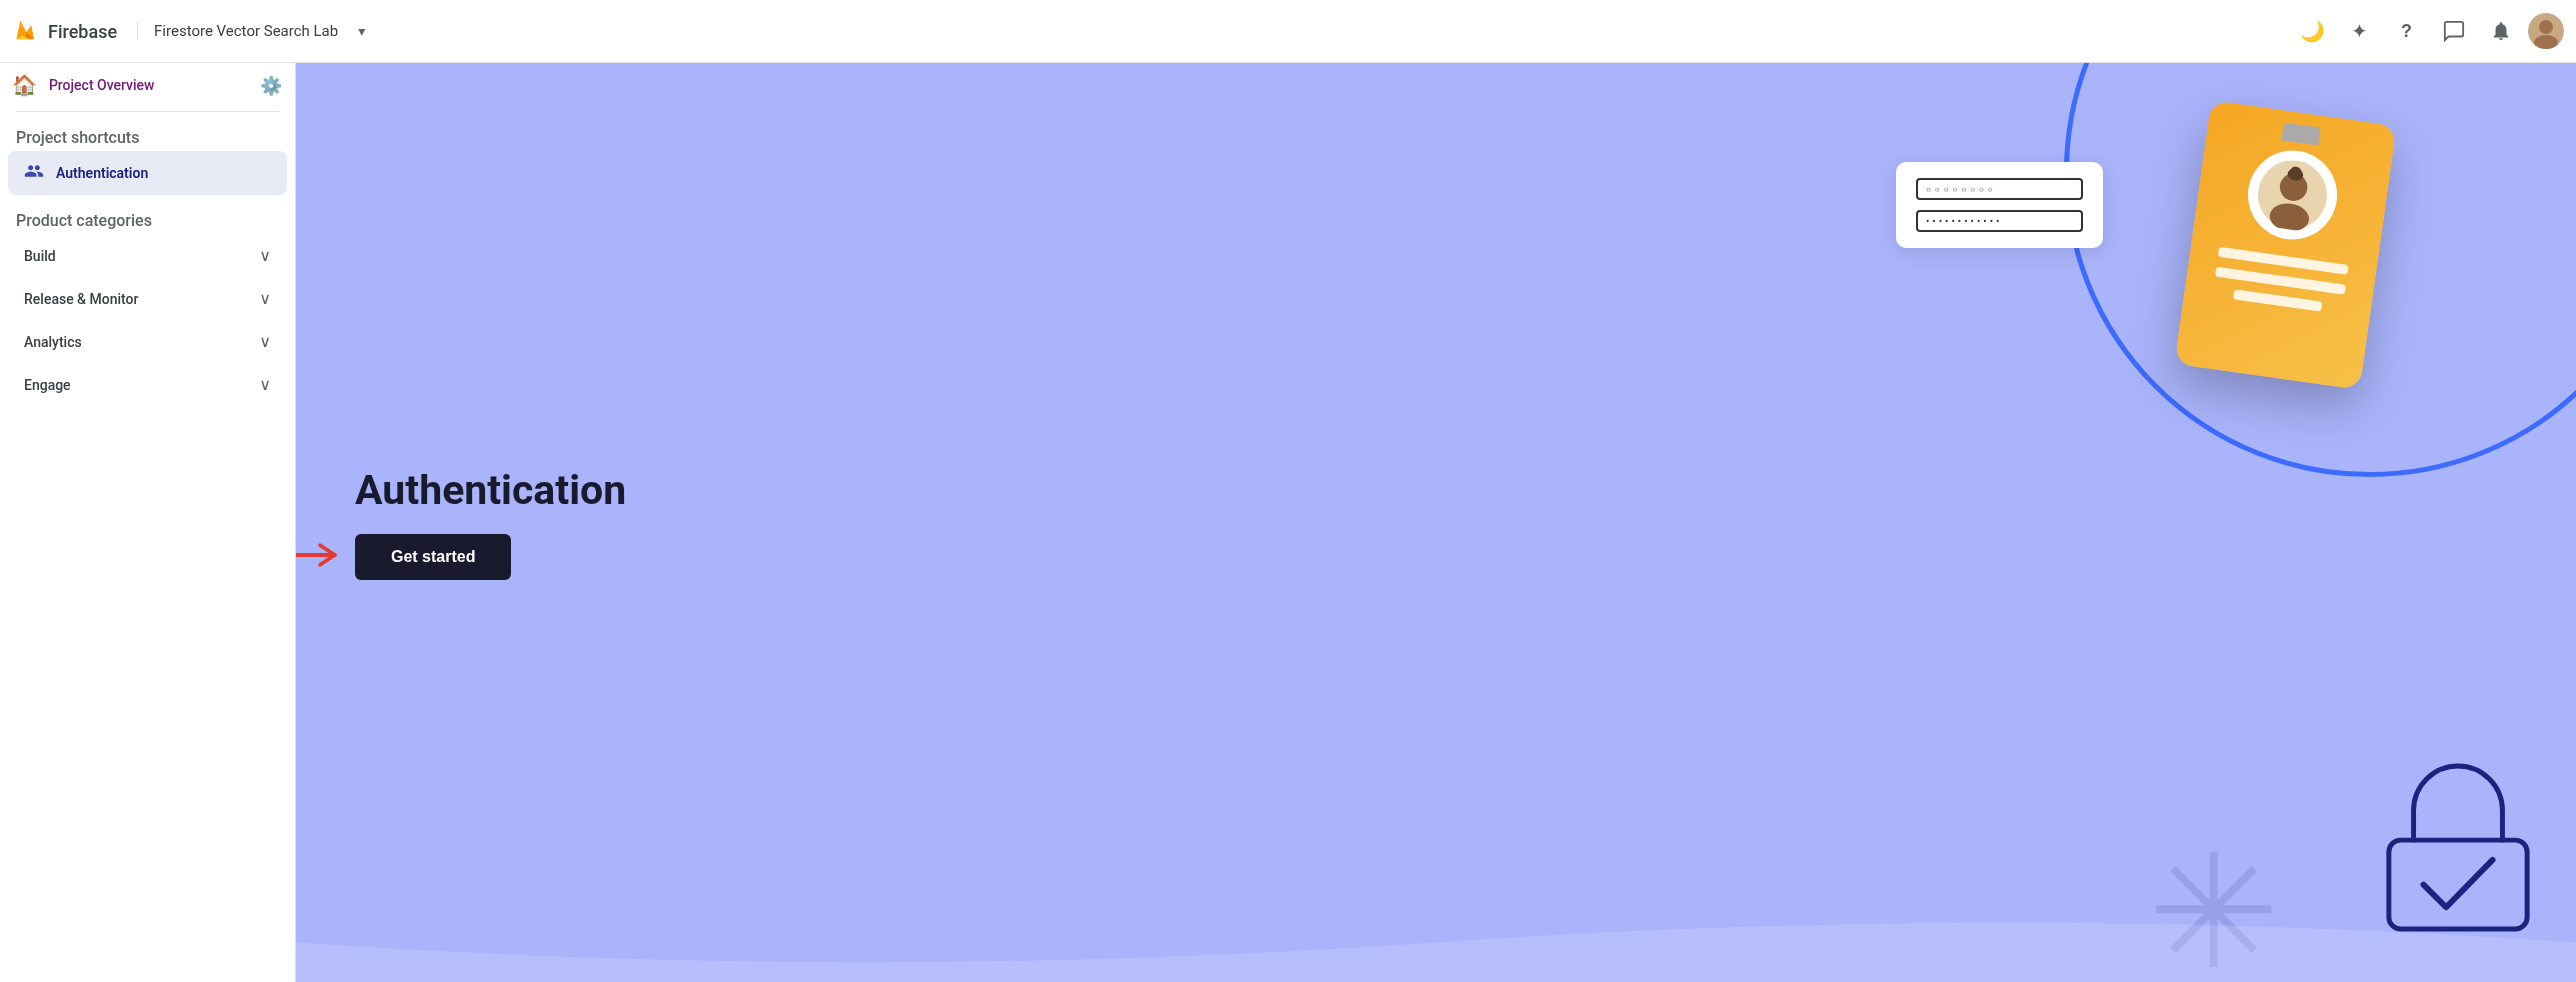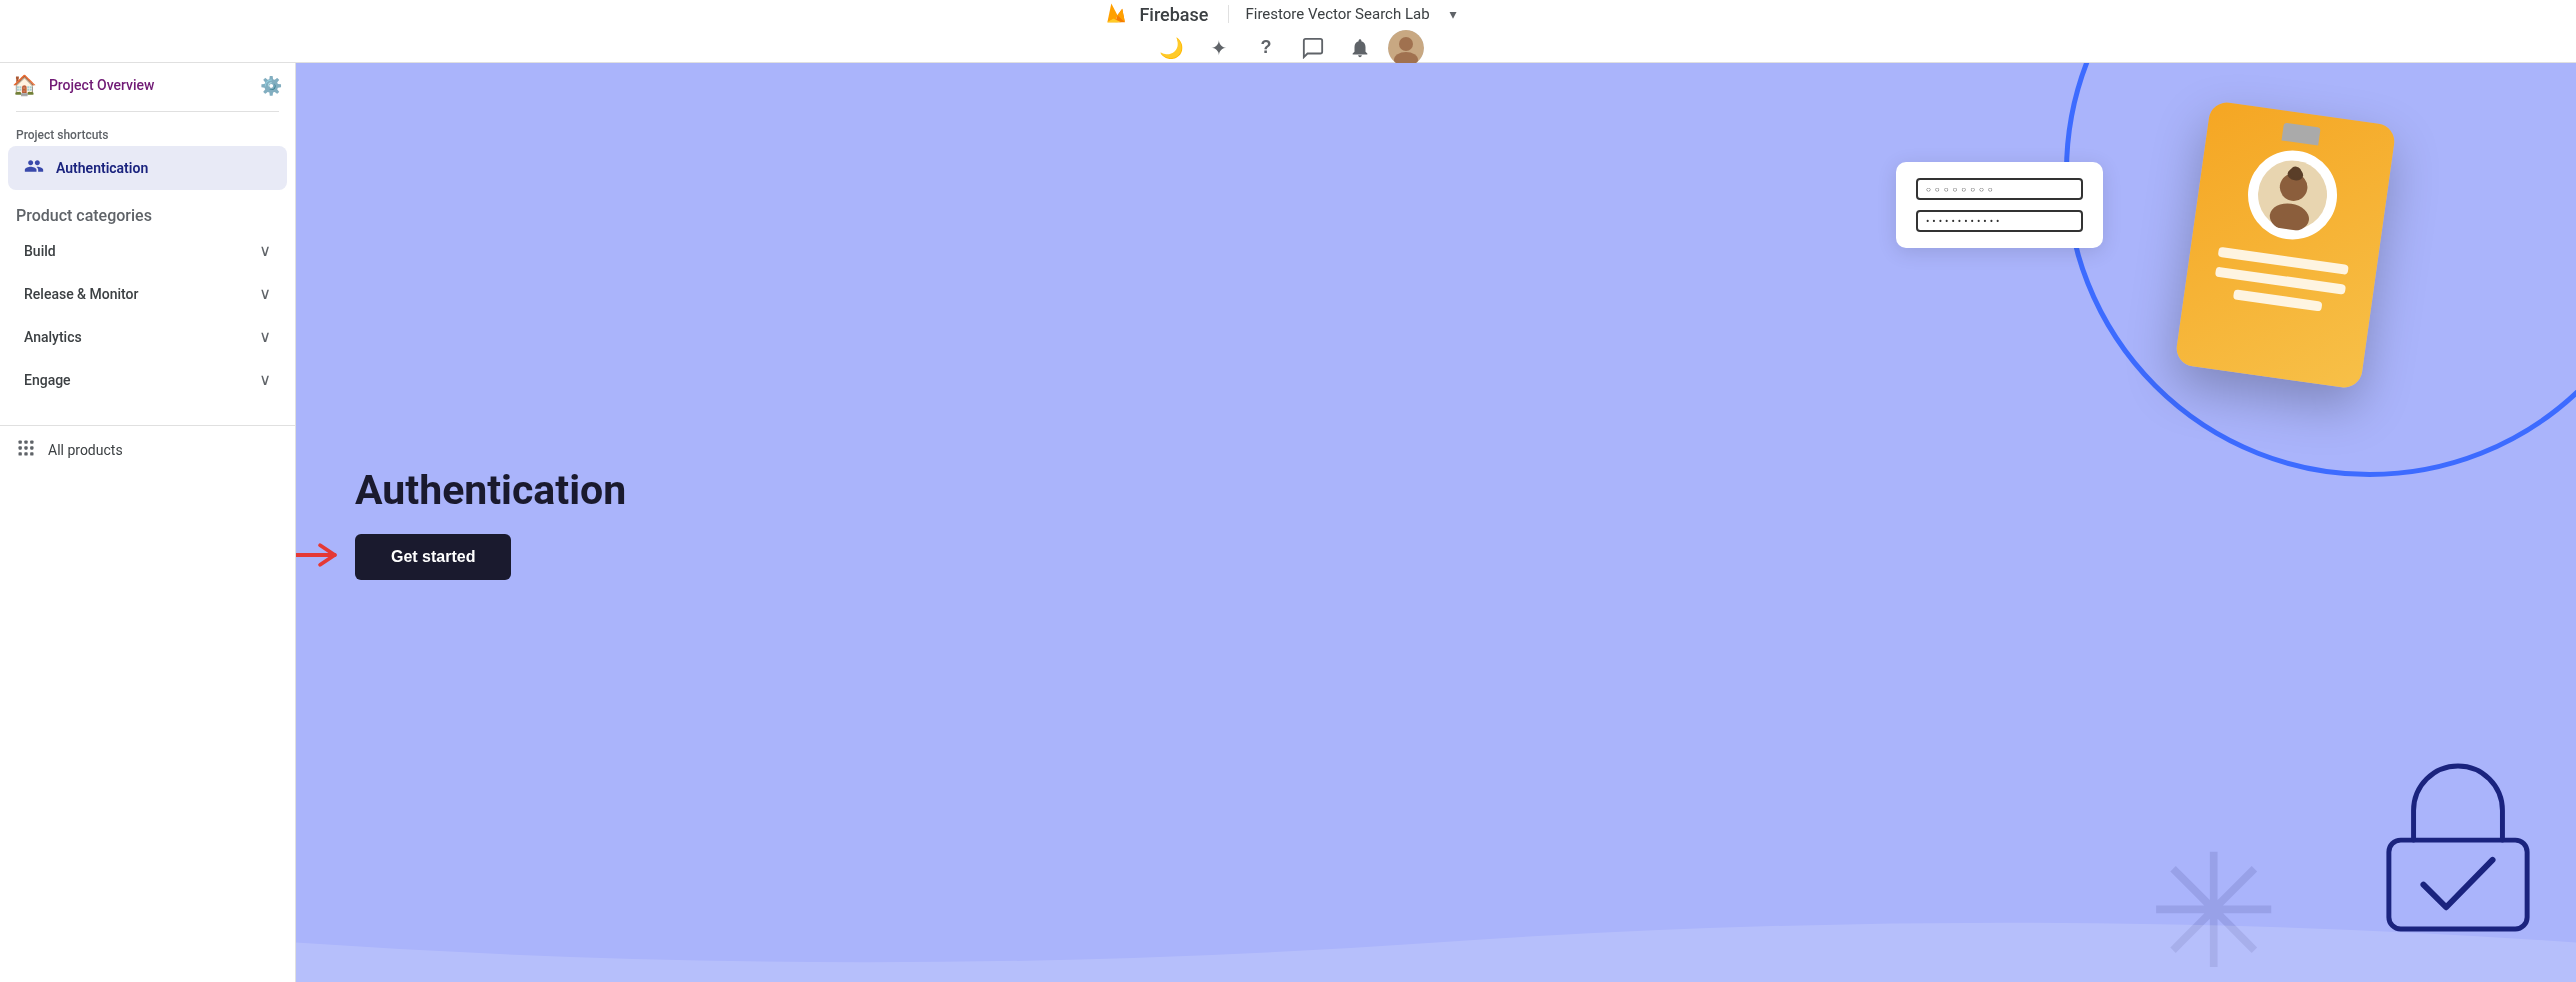--- a/index.html
+++ b/index.html
@@ -2,21 +2,21 @@
 <html><head>
   <meta charset="utf-8">
   <style>
     * { margin: 0; padding: 0; box-sizing: border-box; }
     body { font-family: 'Google Sans', Roboto, Arial, sans-serif; display: flex; flex-direction: column; height: 100vh; overflow: hidden; background: #f8f9fa; }
 
     
     .topbar {
       display: flex; align-items: center; justify-content: space-between;
       height: 63px; background: #fff; padding: 0 12px;
-      border-bottom: 1px solid #e0e0e0; flex-shrink: 0; flex-direction: column;
+      border-bottom: 1px solid #e0e0e0; flex-shrink: 0;
     }
     .topbar-left { display: flex; align-items: center; gap: 12px; }
     .firebase-logo { display: flex; align-items: center; gap: 8px; }
     .firebase-icon { width: 28px; height: 28px; }
     .firebase-name { font-size: 18px; font-weight: 500; color: #3c4043; }
     .topbar-project { display: flex; align-items: center; gap: 20px; padding: 0 16px; border-left: 1px solid #e0e0e0; margin-left: 8px; }
     .project-name { font-size: 15px; color: #3c4043; }
     .topbar-right { display: flex; align-items: center; gap: 8px; }
     .icon-btn { width: 39px; height: 39px; border-radius: 50%; display: flex; align-items: center; justify-content: center; cursor: pointer; color: #5f6368; font-size: 20px; border: none; background: transparent; }
     .avatar { width: 36px; height: 36px; border-radius: 50%; background: #ddd; overflow: hidden; cursor: pointer; }
@@ -26,21 +26,21 @@
 
     
     .sidebar {
       width: 296px; background: #fff; border-right: 1px solid #e0e0e0;
       display: flex; flex-direction: column; overflow-y: auto; flex-shrink: 0;
     }
     .sidebar-home { display: flex; align-items: center; gap: 12px; padding: 10px 12px; border-radius: 8px; cursor: pointer; }
     .home-icon { font-size: 20px; color: #5f6368; }
     .settings-icon { margin-left: auto; font-size: 18px; color: #5f6368; cursor: pointer; }
     .sidebar-divider { height: 1px; background: #e0e0e0; margin: 4px 16px; }
-    .section-label { font-size: 12px; color: #5f6368; padding: 12px 16px 4px 16px; font-weight: 500; }
+    .section-label { font-size: 16px; color: #5f6368; padding: 12px 16px 4px 16px; font-weight: 500; }
     .sidebar-item {
       display: flex; align-items: center; gap: 12px;
       padding: 10px 16px; cursor: pointer; border-radius: 8px; margin: 0 8px;
       font-size: 14px; color: #3c4043;
     }
     .sidebar-item.active { background: #e8eaf6; color: #1a237e; font-weight: 600; }
     .sidebar-item .item-icon { font-size: 18px; color: #5f6368; }
     .sidebar-item.active .item-icon { color: #3949ab; }
     .sidebar-category {
       display: flex; align-items: center; justify-content: space-between;
@@ -163,36 +163,20 @@
     <div class="sidebar-category">
       <span>Analytics</span>
       <span class="chevron">∨</span>
     </div>
 
     <div class="sidebar-category">
       <span>Engage</span>
       <span class="chevron">∨</span>
     </div>
 
-    <div class="all-products" style="margin-top: 24px;">
-      <span class="grid-icon">
-        <svg width="20" height="20" viewBox="0 0 24 24" fill="none" xmlns="http://www.w3.org/2000/svg">
-          <rect x="3" y="3" width="4" height="4" rx="1" fill="#5f6368"></rect>
-          <rect x="10" y="3" width="4" height="4" rx="1" fill="#5f6368"></rect>
-          <rect x="17" y="3" width="4" height="4" rx="1" fill="#5f6368"></rect>
-          <rect x="3" y="10" width="4" height="4" rx="1" fill="#5f6368"></rect>
-          <rect x="10" y="10" width="4" height="4" rx="1" fill="#5f6368"></rect>
-          <rect x="17" y="10" width="4" height="4" rx="1" fill="#5f6368"></rect>
-          <rect x="3" y="17" width="4" height="4" rx="1" fill="#5f6368"></rect>
-          <rect x="10" y="17" width="4" height="4" rx="1" fill="#5f6368"></rect>
-          <rect x="17" y="17" width="4" height="4" rx="1" fill="#5f6368"></rect>
-        </svg>
-      </span>
-      <span>All products</span>
-    </div>
   </div>
 
   <div class="main-content">
 
     <div class="content-text">
       <h1 class="auth-title">Authentication</h1>
       <div style="position:relative; display:inline-block;">
         
         <div class="arrow-indicator" style="position:absolute;left:-89px;top:50%;transform:translateY(-50%);">
           <svg width="79" height="39" viewBox="0 0 80 40">

